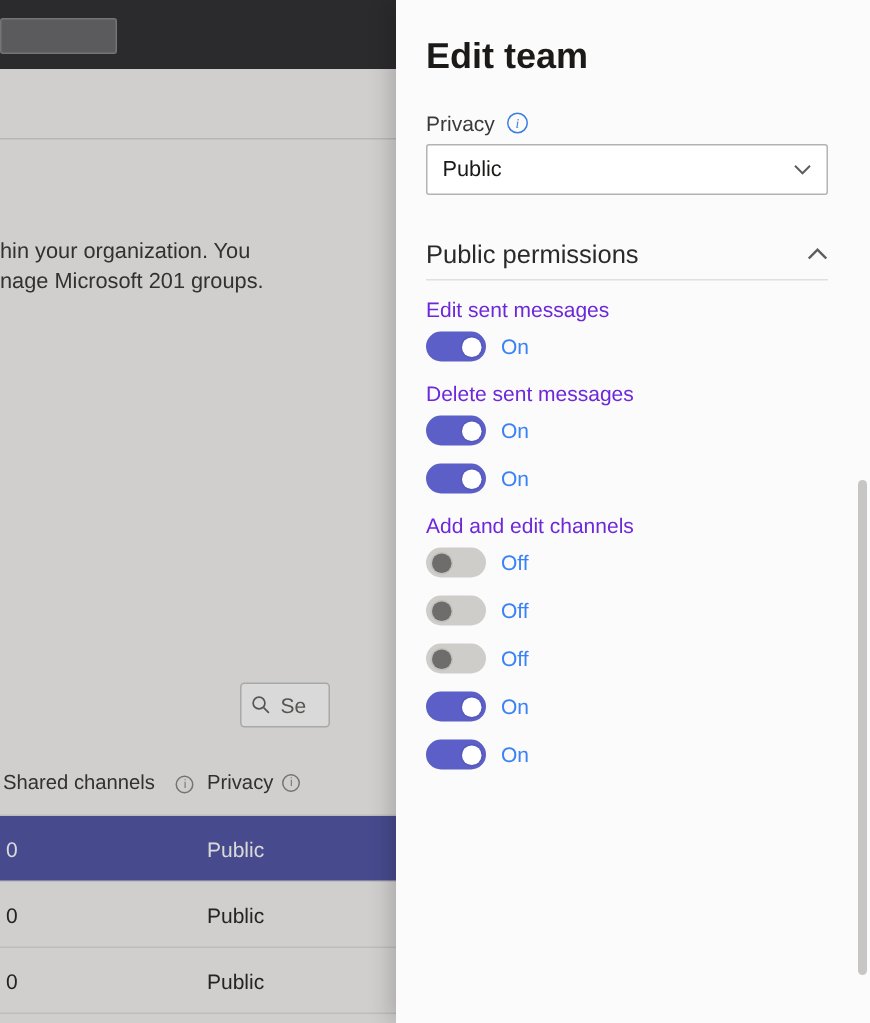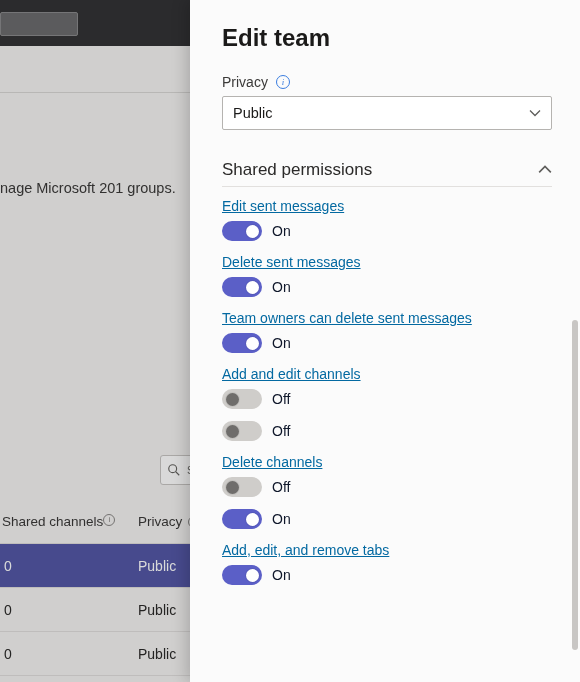--- a/index.html
+++ b/index.html
@@ -4,67 +4,67 @@
 <style>
   * { box-sizing: border-box; margin: 0; padding: 0; }
   html, body { width: 580px; height: 682px; overflow: hidden; font-family: "Segoe UI", Arial, sans-serif; background: #f3f2f1; }
   .stage { position: relative; width: 580px; height: 682px; }
   
   .bg { position: absolute; inset: 0; background: #f4f3f2; filter: brightness(0.97); }
   .bg-top { position: absolute; top:0; left:0; right:0; height:46px; background:#333436; }
   .bg-top-input { position: absolute; top:12px; left:0; width:78px; height:24px; background:#6b6b6d; border:1px solid #8a8a8c; border-radius:2px; }
   .bg-hr { position:absolute; top:92px; left:0; right:0; height:1px; background:#d9d7d5; }
   .bg-desc { position:absolute; top:158px; left:0; width:220px; color:#3b3a39; font-size:14.5px; line-height:20px; }
-  .bg-search { position:absolute; top:455px; left:160px; height:30px; width:60px; background:#fff; border:1px solid #c8c6c4; border-radius:3px; display:flex; align-items:center; padding:0 6px; color:#656461; font-size:10px; gap:6px; }
+  .bg-search { position:absolute; top:455px; left:160px; height:30px; width:60px; background:#fff; border:1px solid #c8c6c4; border-radius:3px; display:flex; align-items:center; padding:0 6px; color:#656461; font-size:14px; gap:6px; }
   .bg-search svg { flex:0 0 14px; }
   .bg-table { position:absolute; top:500px; left:0; right:0; }
   .bg-th { height:44px; display:flex; align-items:center; font-size:13.5px; color:#3b3a39; border-bottom:1px solid #e1dfdd; }
-  .bg-th .col1 { position:absolute; left:2px; display:flex; align-items:flex-start; gap:0;}
+  .bg-th .col1 { position:absolute; left:2px; display:flex; align-items:flex-end; gap:14px;}
   .bg-th .col2 { position:absolute; left:138px; display:flex; align-items:center; gap:6px;}
   .bg-row { height:44px; display:flex; align-items:center; font-size:14px; color:#2b2a29; border-bottom:1px solid #e1dfdd; position:relative;}
   .bg-row .c1 { position:absolute; left:4px; }
   .bg-row .c2 { position:absolute; left:138px; }
   .bg-row.sel { background:#5358a6; color:#fff; }
   .info-ic { width:12px; height:12px; border:1px solid #8a8886; border-radius:50%; display:inline-flex; align-items:center; justify-content:center; font-size:8px; color:#8a8886; line-height:1; }
   
   .mask { position:absolute; inset:0; background:rgba(0,0,0,0.12); }
   
-  .panel { position:absolute; top:0; right:0; bottom:0; width:390px; background:#fbfbfb; box-shadow:-4px 0 14px rgba(0,0,0,0.18); padding:24px 28px 8px 32px; overflow:hidden;}
+  .panel { position:absolute; top:0; right:0; bottom:0; width:316px; background:#fbfbfb; box-shadow:-4px 0 14px rgba(0,0,0,0.18); padding:24px 28px 8px 20px; overflow:hidden;}
   .panel h1 { font-size:24px; font-weight:700; color:#1b1a19; margin-bottom:22px; }
   .field-lbl { font-size:14px; color:#3b3a39; display:flex; align-items:center; gap:8px; margin-bottom:6px;}
   .info-blue { width:14px; height:14px; border:1.4px solid #3a7de0; border-radius:50%; display:inline-flex; align-items:center; justify-content:center; font-size:9px; color:#3a7de0; font-style:italic; font-family:Georgia,serif; line-height:1;}
   .select { width:100%; height:34px; border:1px solid #b5b3b0; border-radius:2px; background:#fff; display:flex; align-items:center; justify-content:space-between; padding:0 10px; font-size:14.5px; color:#1b1a19; cursor:pointer;}
   .select svg { flex:0 0 12px; }
   .section-hd { display:flex; align-items:center; justify-content:space-between; margin-top:30px; padding-bottom:6px; border-bottom:1px solid #e2e0de; cursor:pointer;}
   .section-hd h2 { font-size:17px; font-weight:400; color:#2b2a29; }
   .perm-list { margin-top:10px; display:flex; flex-direction:column; gap:12px; }
   .perm { display:flex; flex-direction:column; gap:6px; }
-  .perm-lbl { font-size:14px; color:#0369a1; line-height:18px;text-decoration:underline;}
+  .perm-lbl { font-size:14px; color:#6d28d9; line-height:18px;}
   .toggle-row { display:flex; align-items:center; gap:10px; }
   .toggle { width:40px; height:20px; border-radius:999px; position:relative; cursor:pointer; }
   .toggle .knob { position:absolute; width:13px; height:13px; border-radius:50%; top:3.5px; background:#fff; box-shadow:0 0 0 1px rgba(0,0,0,0.06);}
   .toggle.on { background:#5b5fc7; }
   .toggle.on .knob { right:3.5px; }
   .toggle.off { background:#cfcdca; }
   .toggle.off .knob { left:3.5px; background:#6f6d6b; }
-  .toggle-state { font-size:14px; color:#0f172a;text-align:right; }
+  .toggle-state { font-size:14px; color:#3b82f6;text-align:right; }
   
   .scroll-ind { position:absolute; right:2px; top:320px; width:6px; height:330px; background:#c8c6c4; border-radius:3px; }
 </style>
 </head>
 <body>
 <div class="stage">
 
 <div class="bg">
   <div class="bg-top">
     <div class="bg-top-input"></div>
   </div>
   <div class="bg-hr"></div>
   <div class="bg-desc">
-    <br>
+    <span>hin your organization. You</span><br>
     <span>nage Microsoft 201 groups.</span>
   </div>
   <div class="bg-search">
     <svg viewBox="0 0 16 16" width="14" height="14">
           <circle cx="6.5" cy="6.5" r="4.5" fill="none" stroke="#656461" stroke-width="1.3"></circle>
           <line x1="10" y1="10" x2="14" y2="14" stroke="#656461" stroke-width="1.3"></line>
         </svg>
     <span>Se</span>
   </div>
   <div class="bg-table">
@@ -104,21 +104,21 @@
     <span class="info-blue">i</span>
   </div>
   <div class="select">
     <span>Public</span>
     <svg viewBox="0 0 12 12" width="12" height="12">
           <path d="M1 3.5 L6 8.5 L11 3.5" fill="none" stroke="#5e5d5b" stroke-width="1.3"></path>
         </svg>
   </div>
 
   <div class="section-hd">
-    <h2>Shared permissions</h2>
+    <h2>Public permissions</h2>
     <svg viewBox="0 0 12 12" width="14" height="14">
           <path d="M1 8 L6 3 L11 8" fill="none" stroke="#5e5d5b" stroke-width="1.4"></path>
         </svg>
   </div>
 
   <div class="perm-list" id="perm-list">
         <div class="perm">
           <div class="perm-lbl">Edit sent messages</div>
           <div class="toggle-row">
             <div class="toggle on">
@@ -130,21 +130,20 @@
         <div class="perm">
           <div class="perm-lbl">Delete sent messages</div>
           <div class="toggle-row">
             <div class="toggle on">
               <div class="knob"></div>
             </div>
             <span class="toggle-state">On</span>
           </div>
         </div>
         <div class="perm">
-          <div class="perm-lbl">Team owners can delete sent messages</div>
           <div class="toggle-row">
             <div class="toggle on">
               <div class="knob"></div>
             </div>
             <span class="toggle-state">On</span>
           </div>
         </div>
         <div class="perm">
           <div class="perm-lbl">Add and edit channels</div>
           <div class="toggle-row">
@@ -156,38 +155,36 @@
         </div>
         <div class="perm">
           <div class="toggle-row">
             <div class="toggle off">
               <div class="knob"></div>
             </div>
             <span class="toggle-state">Off</span>
           </div>
         </div>
         <div class="perm">
-          <div class="perm-lbl">Delete channels</div>
           <div class="toggle-row">
             <div class="toggle off">
               <div class="knob"></div>
             </div>
             <span class="toggle-state">Off</span>
           </div>
         </div>
         <div class="perm">
           <div class="toggle-row">
             <div class="toggle on">
               <div class="knob"></div>
             </div>
             <span class="toggle-state">On</span>
           </div>
         </div>
         <div class="perm">
-          <div class="perm-lbl">Add, edit, and remove tabs</div>
           <div class="toggle-row">
             <div class="toggle on">
               <div class="knob"></div>
             </div>
             <span class="toggle-state">On</span>
           </div>
         </div>
       </div>
 
   <div class="scroll-ind"></div>

